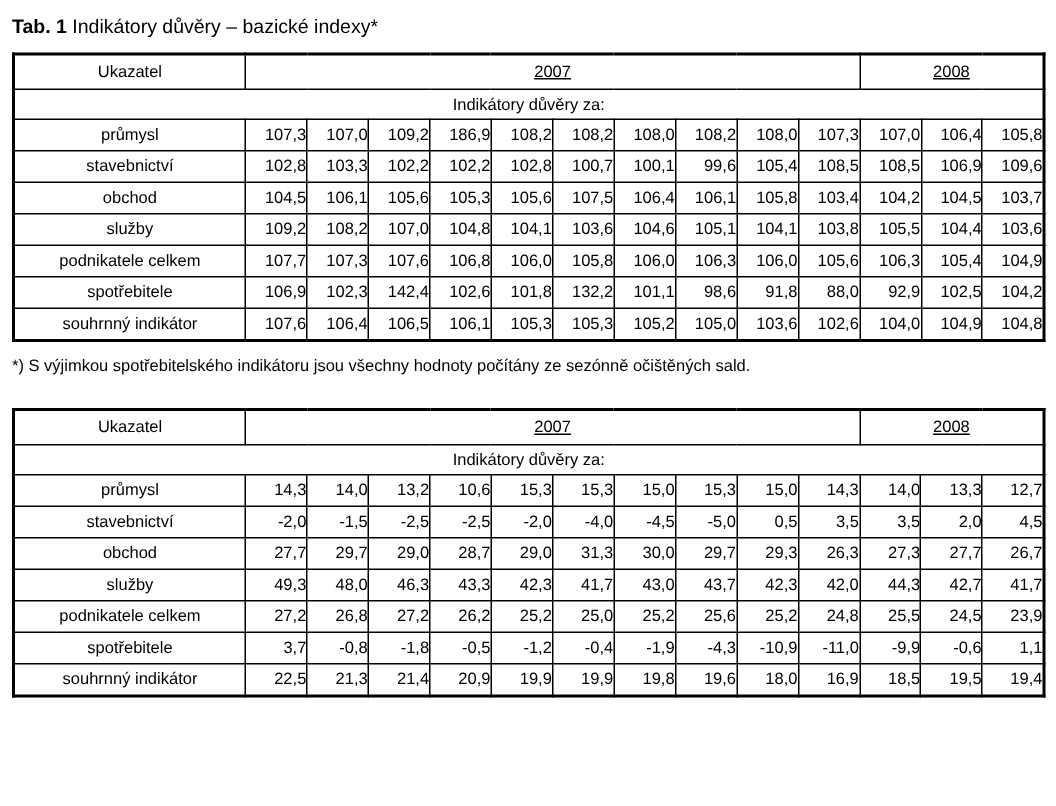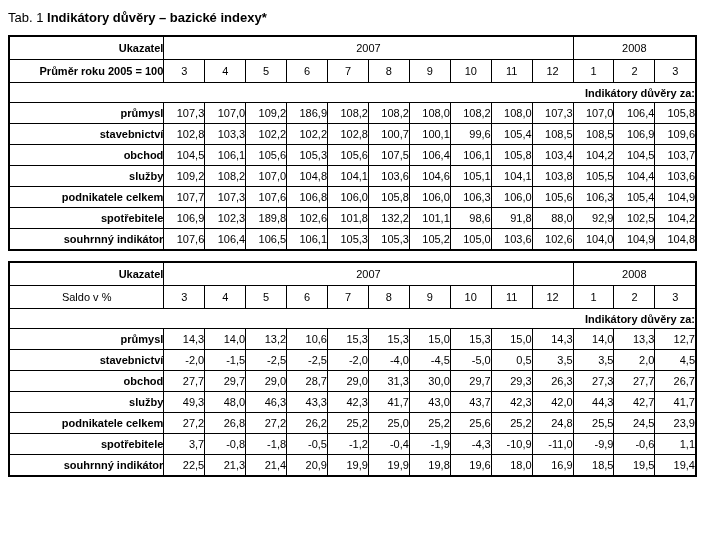--- a/index.html
+++ b/index.html
@@ -1,27 +1,27 @@
 <!DOCTYPE html>
 <html><head>
 <meta charset="utf-8">
 <style>
   html,body{margin:0;padding:0;background:#ffffff;}
   body{width:704px;height:537px;font-family:"Liberation Sans",sans-serif;color:#000;overflow:hidden;}
   .wrap{padding:8px 7px 0 8px;width:689px;}
   .tab-title{font-size:13px;margin:2px 0 10px 0;white-space:nowrap;}
-  .tab-title .prefix{font-weight:normal;}
-  .tab-title .main{font-weight:bold;}
+  .tab-title .prefix{font-weight:bold;}
+  .tab-title .main{font-weight:normal;}
   table.stat-table{border-collapse:collapse;table-layout:fixed;border:2px solid #000;margin:0 0 10px 0;}
   table.stat-table td{border:1px solid #000;font-size:11px;height:20px;padding:0;overflow:hidden;white-space:nowrap;vertical-align:middle;}
   table.stat-table tr.hrow td{height:22px;}
   table.stat-table tr.srow td{height:19px;}
-  td.lbl{text-align:right;padding-left:6px;font-weight:bold;}
+  td.lbl{text-align:center;padding-left:6px;}
   td.num{text-align:right;padding-right:7px;}
-  td.center{text-align:center;}
+  td.center{text-align:center;text-decoration:underline;}
   td.thickR{border-right-width:2px;}
   td.thickB{border-bottom-width:2px;}
   .footnote{font-size:11px;margin:0 0 22px 0;white-space:nowrap;}
 </style>
 </head>
 <body>
 
 <div class="wrap">
 
   <div class="tab-title">
@@ -45,36 +45,20 @@
           <col style="width: 41px;">
           <col style="width: 41px;">
           <col style="width: 41px;">
           <col style="width: 41px;">
         </colgroup>
         <tbody>
           <tr class="hrow">
             <td class="lbl thickR">Ukazatel</td>
             <td class="center thickR" colspan="10">2007</td>
             <td class="center" colspan="3">2008</td>
-          </tr>
-          <tr class="hrow">
-            <td class="lbl thickR thickB">Průměr roku 2005 = 100</td>
-            <td class="center thickB">3</td>
-            <td class="center thickB">4</td>
-            <td class="center thickB">5</td>
-            <td class="center thickB">6</td>
-            <td class="center thickB">7</td>
-            <td class="center thickB thickR">8</td>
-            <td class="center thickB">9</td>
-            <td class="center thickB thickR">10</td>
-            <td class="center thickB">11</td>
-            <td class="center thickB thickR">12</td>
-            <td class="center thickB">1</td>
-            <td class="center thickB">2</td>
-            <td class="center thickB">3</td>
           </tr>
           <tr class="srow">
             <td class="lbl" colspan="14">Indikátory důvěry za:</td>
           </tr>
           <tr>
             <td class="lbl thickR">průmysl</td>
             <td class="num">107,3</td>
             <td class="num">107,0</td>
             <td class="num">109,2</td>
             <td class="num">186,9</td>
@@ -149,21 +133,21 @@
             <td class="num">106,0</td>
             <td class="num thickR">105,6</td>
             <td class="num">106,3</td>
             <td class="num">105,4</td>
             <td class="num">104,9</td>
           </tr>
           <tr>
             <td class="lbl thickR">spotřebitele</td>
             <td class="num">106,9</td>
             <td class="num">102,3</td>
-            <td class="num">189,8</td>
+            <td class="num">142,4</td>
             <td class="num">102,6</td>
             <td class="num">101,8</td>
             <td class="num thickR">132,2</td>
             <td class="num">101,1</td>
             <td class="num thickR">98,6</td>
             <td class="num">91,8</td>
             <td class="num thickR">88,0</td>
             <td class="num">92,9</td>
             <td class="num">102,5</td>
             <td class="num">104,2</td>
@@ -181,20 +165,21 @@
             <td class="num">103,6</td>
             <td class="num thickR">102,6</td>
             <td class="num">104,0</td>
             <td class="num">104,9</td>
             <td class="num">104,8</td>
           </tr>
         </tbody>
       </table>
     </div>
 
+  <div class="footnote">*) S výjimkou spotřebitelského indikátoru jsou všechny hodnoty počítány ze sezónně očištěných sald.</div>
 
 
   <div>
       <table class="stat-table">
         <colgroup>
           <col style="width: 155px;">
           <col style="width: 41px;">
           <col style="width: 41px;">
           <col style="width: 41px;">
           <col style="width: 41px;">
@@ -206,36 +191,20 @@
           <col style="width: 41px;">
           <col style="width: 41px;">
           <col style="width: 41px;">
           <col style="width: 41px;">
         </colgroup>
         <tbody>
           <tr class="hrow">
             <td class="lbl thickR">Ukazatel</td>
             <td class="center thickR" colspan="10">2007</td>
             <td class="center" colspan="3">2008</td>
-          </tr>
-          <tr class="hrow">
-            <td class="center thickR thickB">Saldo v %</td>
-            <td class="center thickB">3</td>
-            <td class="center thickB">4</td>
-            <td class="center thickB">5</td>
-            <td class="center thickB">6</td>
-            <td class="center thickB">7</td>
-            <td class="center thickB thickR">8</td>
-            <td class="center thickB">9</td>
-            <td class="center thickB thickR">10</td>
-            <td class="center thickB">11</td>
-            <td class="center thickB thickR">12</td>
-            <td class="center thickB">1</td>
-            <td class="center thickB">2</td>
-            <td class="center thickB">3</td>
           </tr>
           <tr class="srow">
             <td class="lbl" colspan="14">Indikátory důvěry za:</td>
           </tr>
           <tr>
             <td class="lbl thickR">průmysl</td>
             <td class="num">14,3</td>
             <td class="num">14,0</td>
             <td class="num">13,2</td>
             <td class="num">10,6</td>

